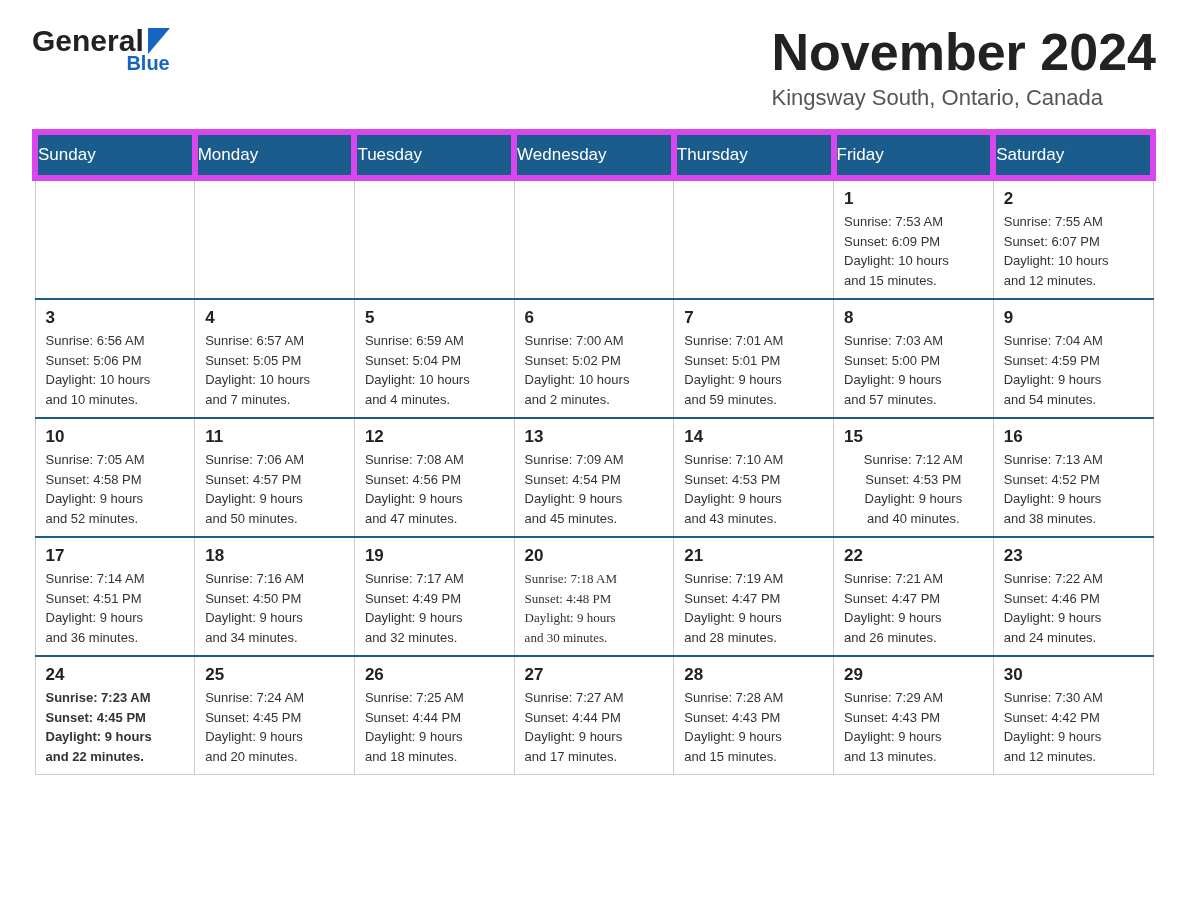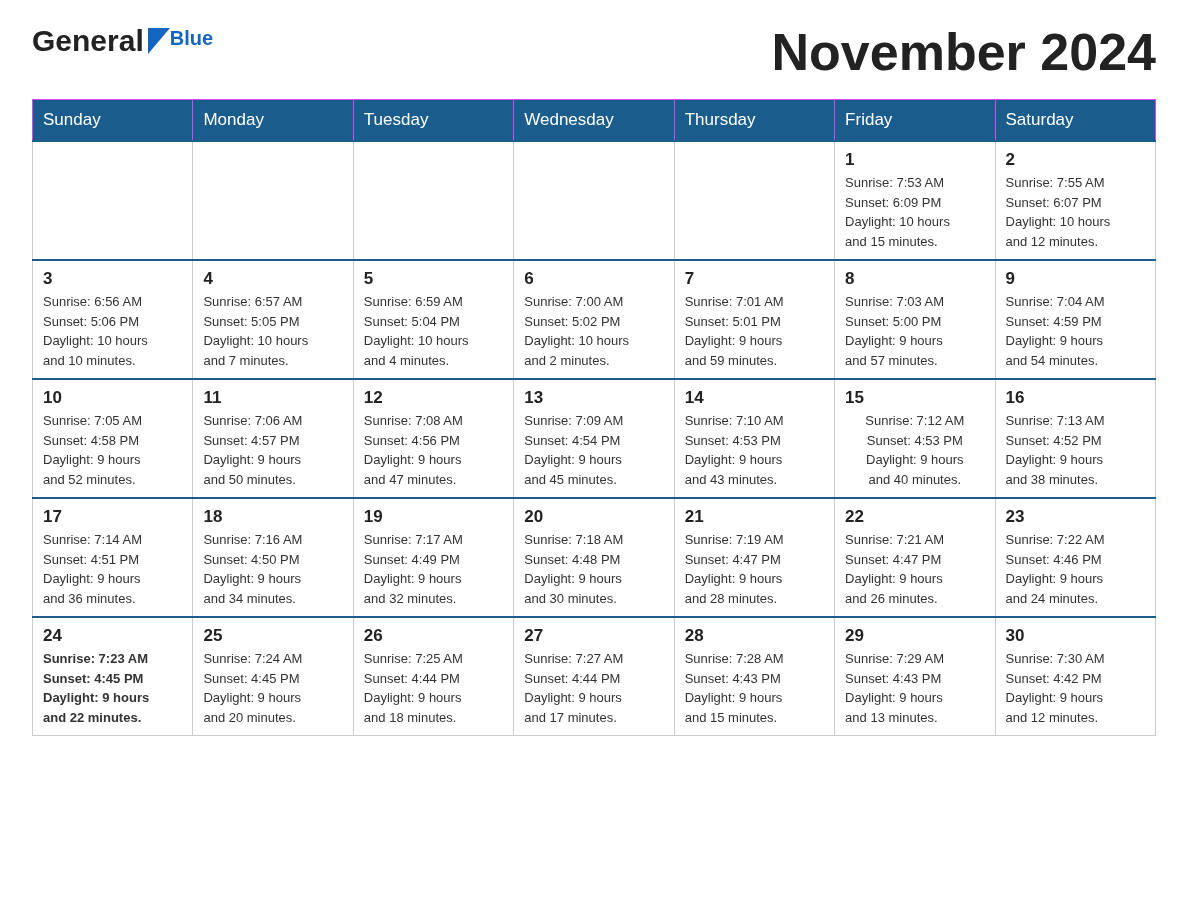--- a/index.html
+++ b/index.html
@@ -11,22 +11,22 @@
       min-height: 918px;
     }
     .header-area {
       display: flex;
       justify-content: space-between;
       align-items: flex-start;
       margin-bottom: 18px;
     }
     .logo-area {
       display: flex;
-      flex-direction: row;
-      align-items: center;
+      flex-direction: column;
+      align-items: flex-end;
     }
     .title-area {
     }
     .month-title {
       font-size: 52px;
       font-weight: bold;
       color: #222;
       line-height: 1.1;
     }
     .location-title {
@@ -37,23 +37,23 @@
     .calendar-table {
       width: 100%;
       border-collapse: collapse;
       border: 1px solid #aaa;
     }
     .calendar-table th {
       background: #1a5c8c;
       color: #fff;
       font-size: 17px;
       font-weight: normal;
-      padding: 10px 10px;
+      padding: 10px 0;
       text-align: left;
-      border: 1px solid #d946ef;
+      border: 6px solid #d946ef;
     }
     .calendar-table td {
       vertical-align: top;
       padding: 8px 10px;
       border: 1px solid #ccc;
       width: 14.28%;
       min-height: 90px;
       font-size: 13.5px;
       color: #222;
       background: #fff;
@@ -107,20 +107,21 @@
       <span class="logo-arrow">
         <svg width="22" height="26" viewBox="0 0 22 26" style="vertical-align:middle;margin-left:2px;">
           <polygon points="0,0 22,0 0,26" fill="#1565c0"></polygon>
         </svg>
       </span>
     </div>
     <span class="logo-bottom">Blue</span>
   </div>
   <div class="title-area">
     <div class="month-title">November 2024</div>
+    <div class="location-title">Kingsway South, Ontario, Canada</div>
   </div>
 </div>
 
 <table class="calendar-table">
   <thead>
     <tr>
     <th>Sunday</th>
         <th>Monday</th>
         <th>Tuesday</th>
         <th>Wednesday</th>
@@ -270,21 +271,21 @@
         </td>
         <td>
           <span class="day-number">19</span>
           <div class="day-info" style="white-space: pre-line;">Sunrise: 7:17 AM
 Sunset: 4:49 PM
 Daylight: 9 hours
 and 32 minutes.</div>
         </td>
         <td>
           <span class="day-number">20</span>
-          <div class="day-info" style="white-space: pre-line;">Sunrise: 7:18 AM
+          <div class="day-info" style="white-space: pre-line; font-family: Liberation Serif, serif;">Sunrise: 7:18 AM
 Sunset: 4:48 PM
 Daylight: 9 hours
 and 30 minutes.</div>
         </td>
         <td>
           <span class="day-number">21</span>
           <div class="day-info" style="white-space: pre-line;">Sunrise: 7:19 AM
 Sunset: 4:47 PM
 Daylight: 9 hours
 and 28 minutes.</div>

